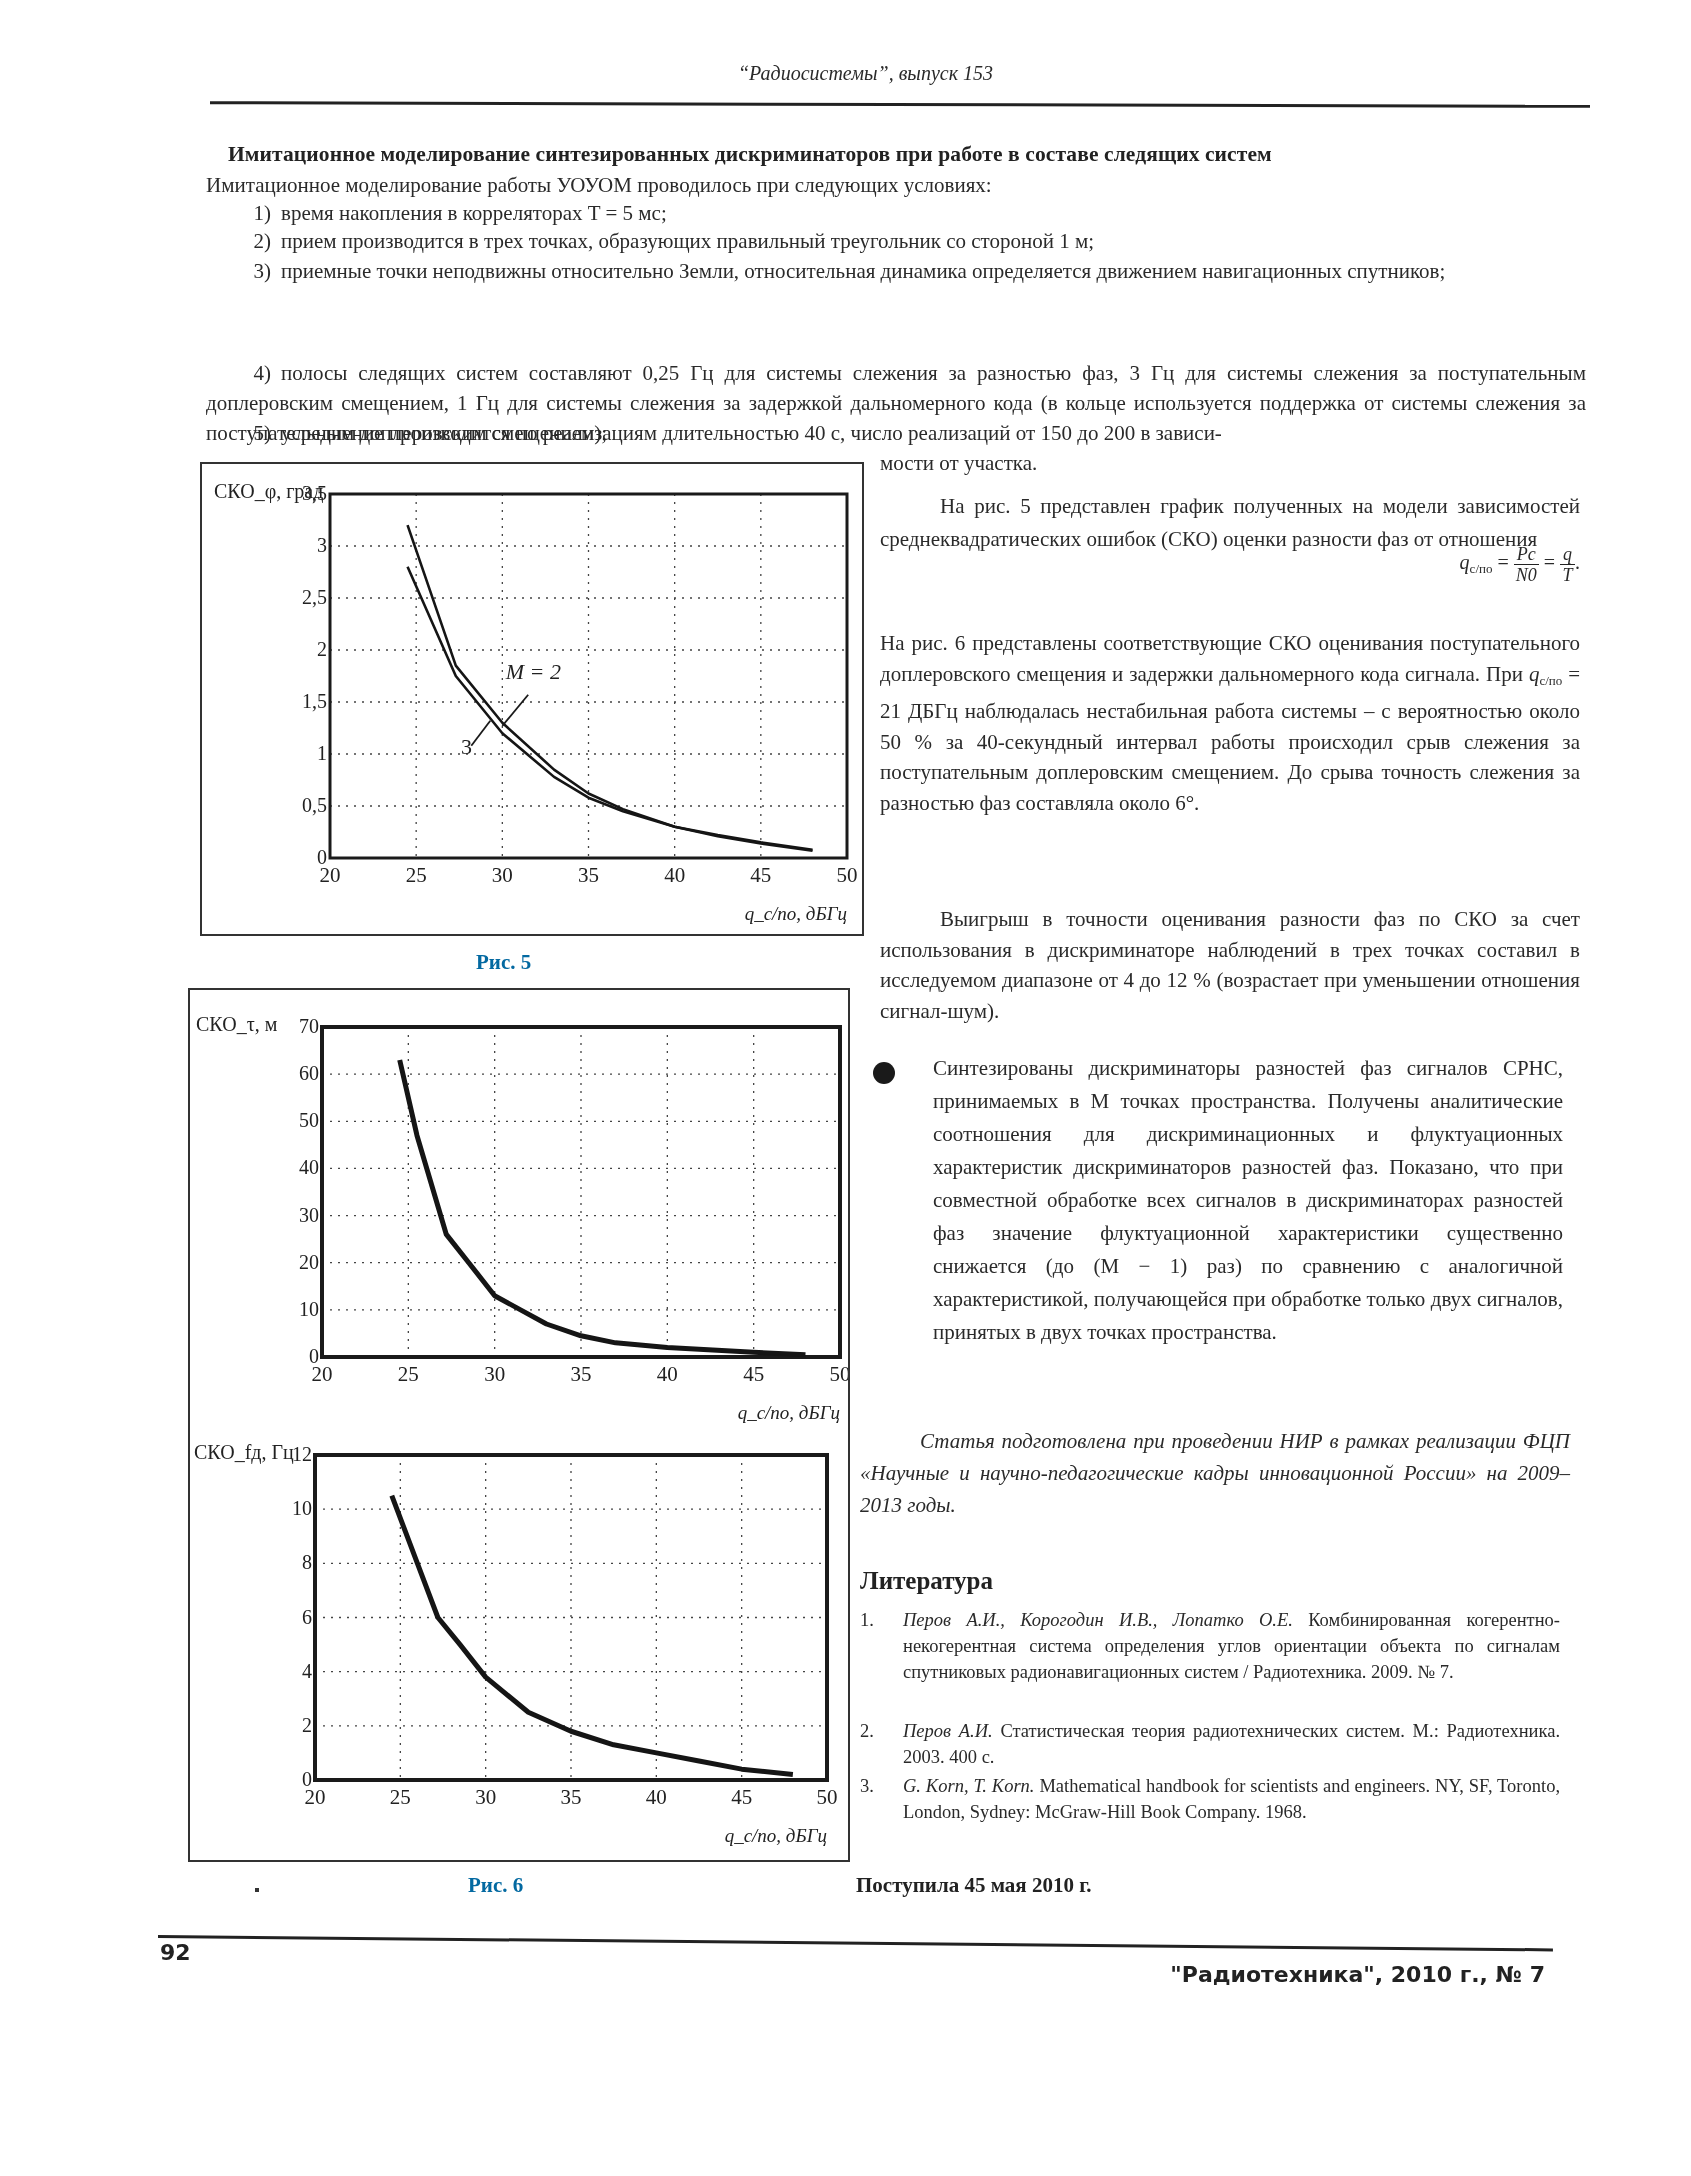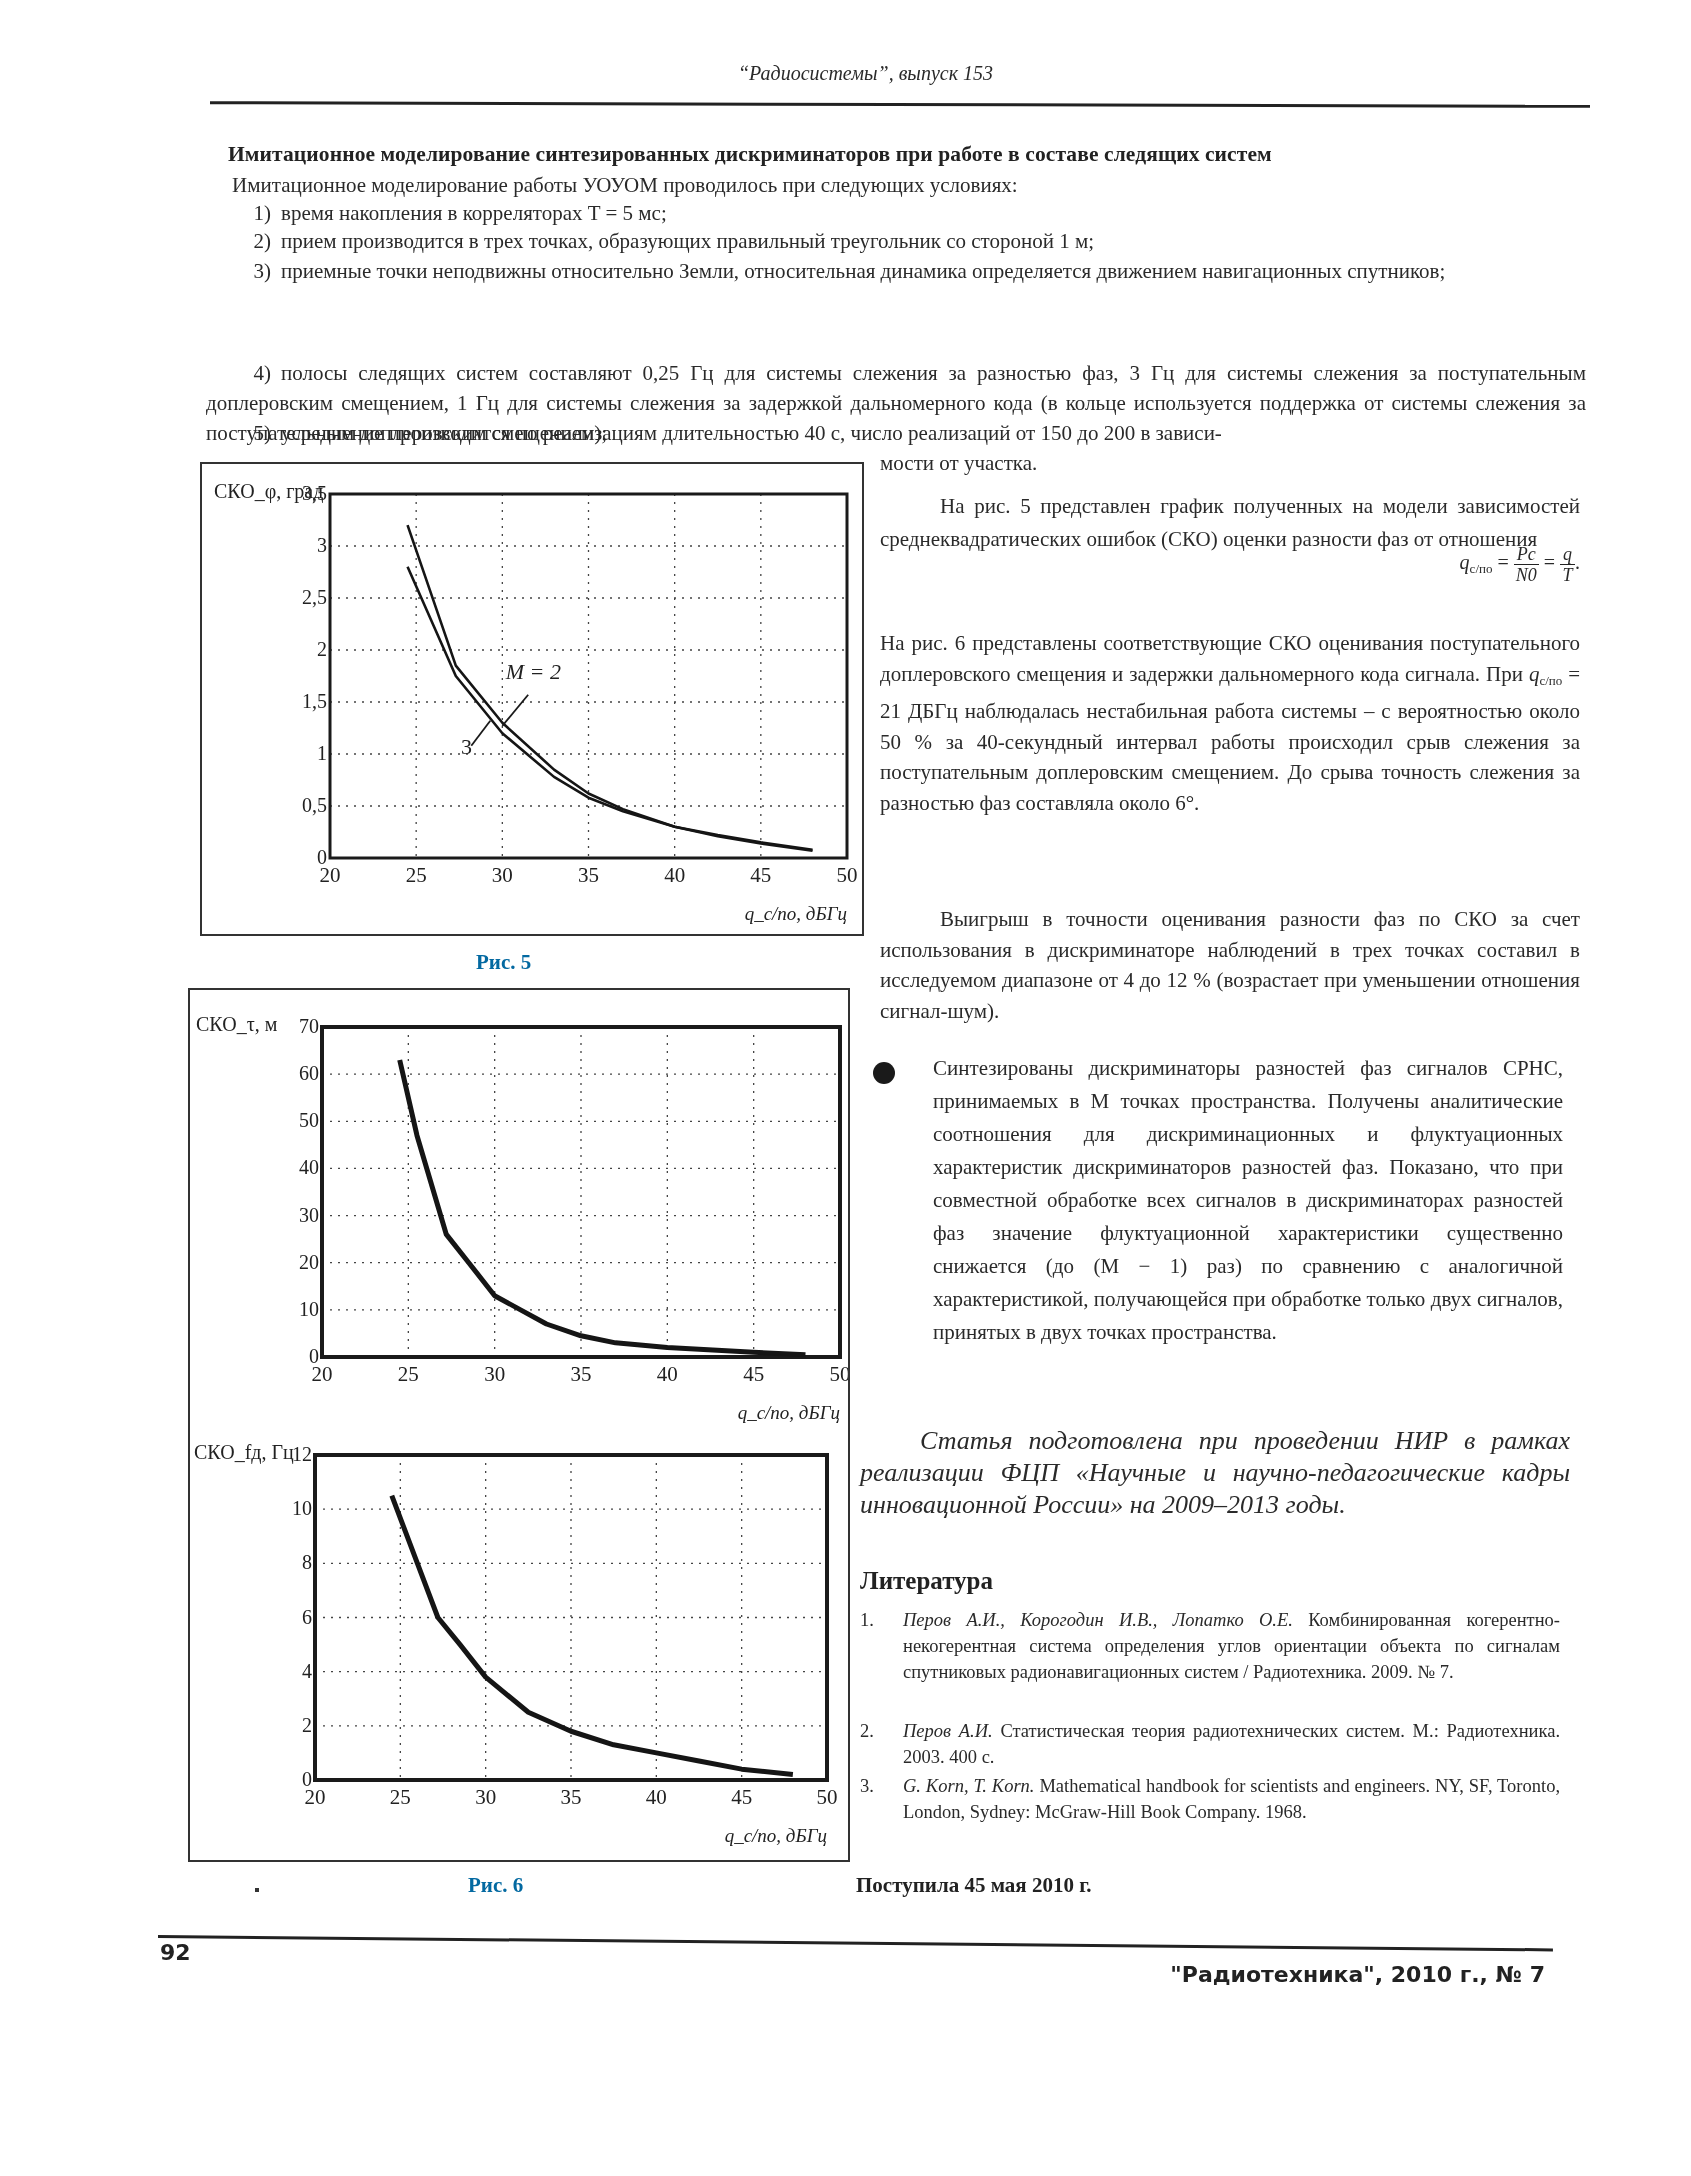--- a/index.html
+++ b/index.html
@@ -4,29 +4,29 @@
 <style>
   html, body { margin: 0; padding: 0; background: #ffffff; }
   body { width: 1691px; height: 2176px; position: relative; overflow: hidden;
          font-family: "Liberation Serif", serif; color: #1a1a1a; }
   .abs { position: absolute; }
   .run-head { left: 0; width: 1691px; top: 62px; text-align: center; font-style: italic;
               font-size: 20px; color: #2a2a2a; padding-left: 40px; box-sizing: border-box; }
   .rule-top { left: 210px; top: 103px; width: 1380px; height: 3px; background: #222; transform: rotate(0.15deg); }
   .title { left: 228px; top: 142px; width: 1340px; font-weight: bold; font-size: 21.5px; color: #222; letter-spacing: 0.1px; }
   .body-text { font-size: 21px; line-height: 30px; color: #2a2a2a; }
-  .intro { left: 206px; top: 170px; width: 1380px; margin-left: 26px; }
+  .intro { left: 206px; top: 170px; width: 1380px; }
   .li { left: 206px; width: 1380px; }
   .li .num { display: inline-block; width: 65px; text-align: right; margin-right: 10px; }
   .right-col { left: 880px; width: 700px; text-align: justify; }
   .indent { text-indent: 60px; margin-top: 6px; }
   .fig-frame { border: 2px solid #333; background: #fff; }
   .caption { font-weight: bold; font-size: 21px; color: #0369a1; }
   .bullet-dot { width: 22px; height: 22px; border-radius: 50%; background: #1a1a1a; }
-  .ack { left: 860px; top: 1425px; width: 710px; font-style: italic; font-size: 26px; line-height: 32px; text-align: justify; text-indent: 60px; color: #2a2a2a; }
+  .ack { left: 860px; top: 1425px; width: 710px; font-style: italic; font-size: 21px; line-height: 32px; text-align: justify; text-indent: 60px; color: #2a2a2a; }
   .lit-head { left: 860px; top: 1555px; font-size: 25px; font-weight: bold; color: #222; margin-top: 12px; }
   .ref { left: 860px; width: 700px; font-size: 18.5px; line-height: 26px; color: #2a2a2a; }
   .ref .rn { position: absolute; left: 0; }
   .ref .rt { display: block; margin-left: 43px; text-align: justify; }
   .ref i { font-style: italic; }
   .received { left: 856px; top: 1873px; font-size: 21px; font-weight: bold; color: #222; }
   .rule-bottom { left: 158px; top: 1935px; width: 1395px; height: 3px; background: #222; transform: rotate(0.55deg); transform-origin: left center; }
   .page-num { left: 160px; top: 1940px; font-family: "DejaVu Sans", sans-serif; font-weight: bold; font-size: 22px; color: #222; }
   .journal { left: 1100px; top: 1962px; width: 445px; text-align: right; font-family: "DejaVu Sans", sans-serif; font-weight: bold; font-size: 22px; color: #222; }
   svg text { font-family: "Liberation Serif", serif; fill: #222; }

